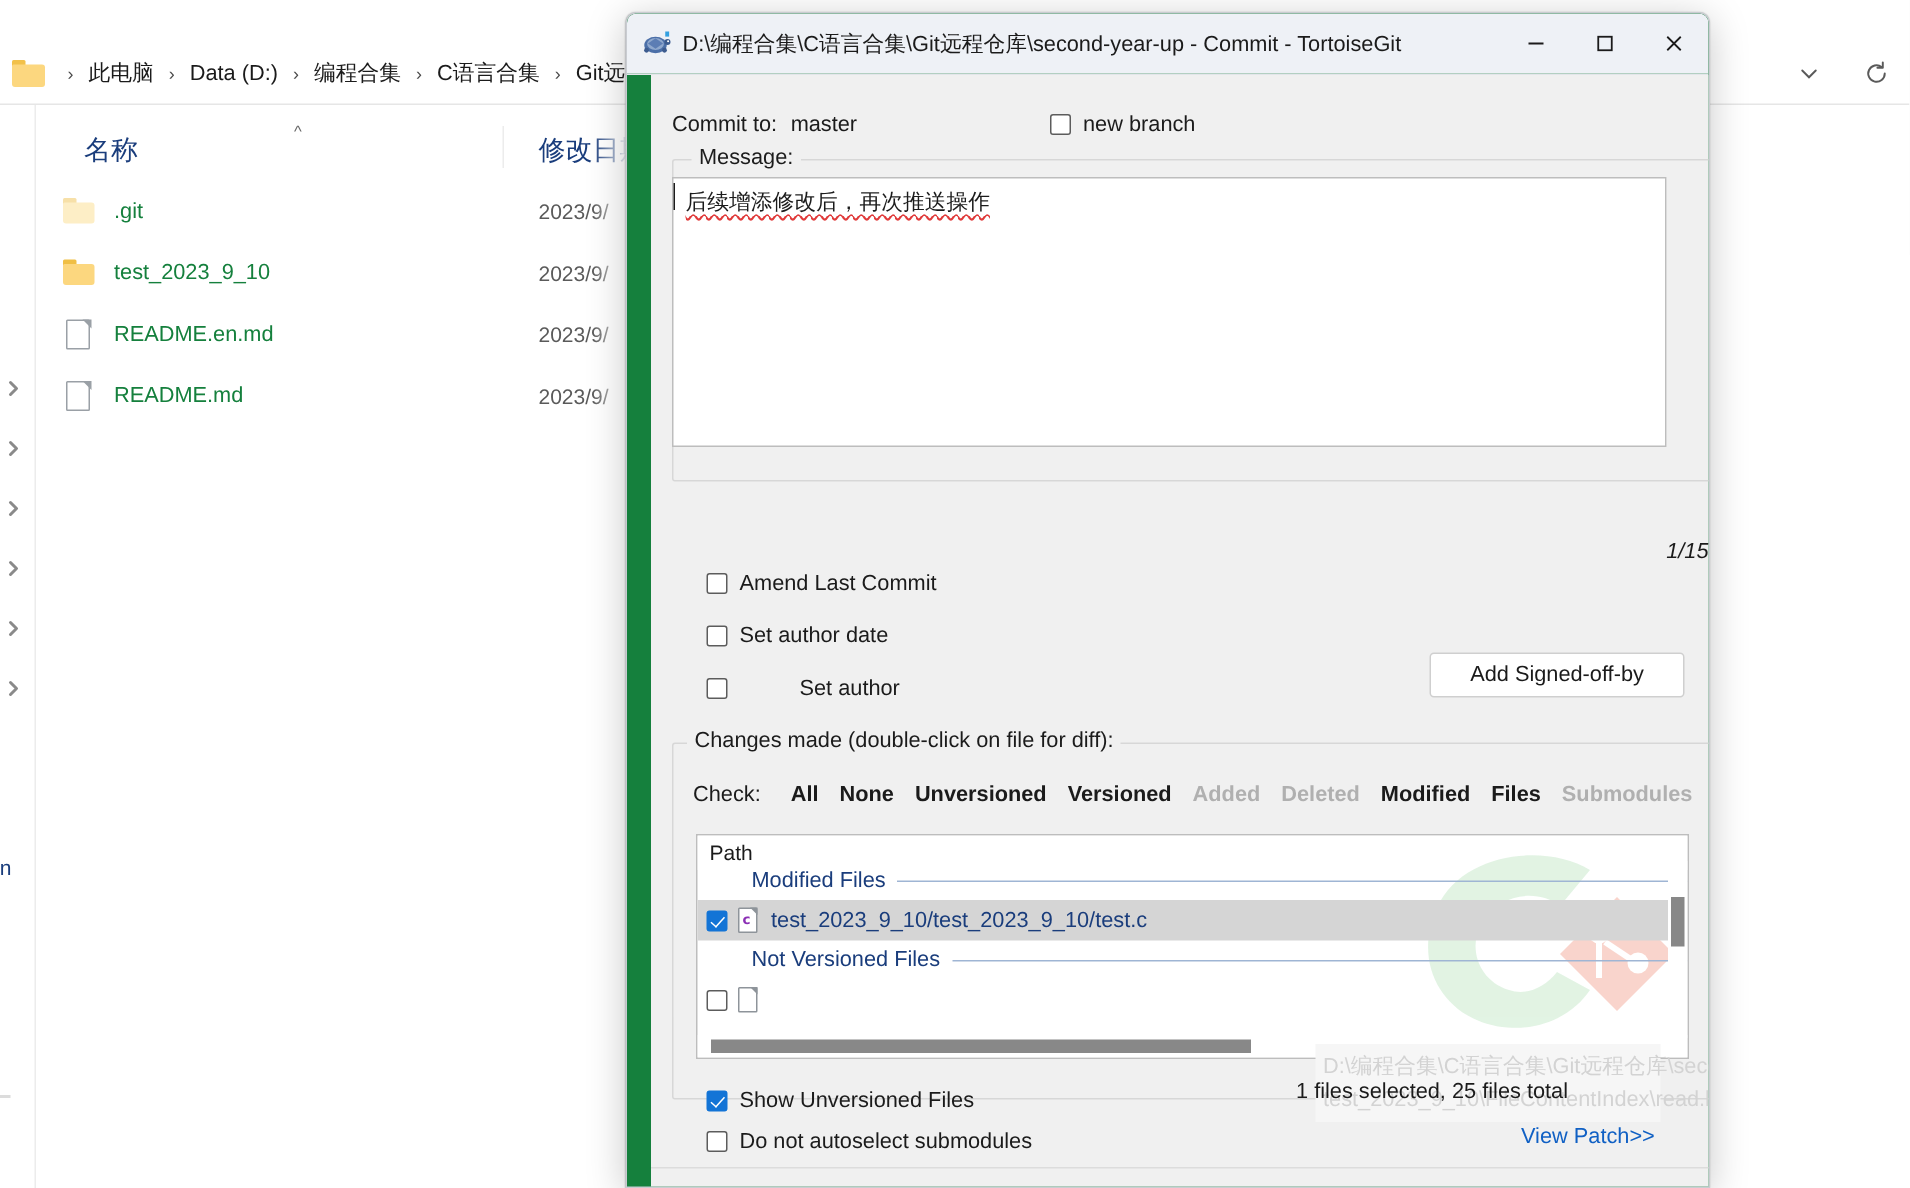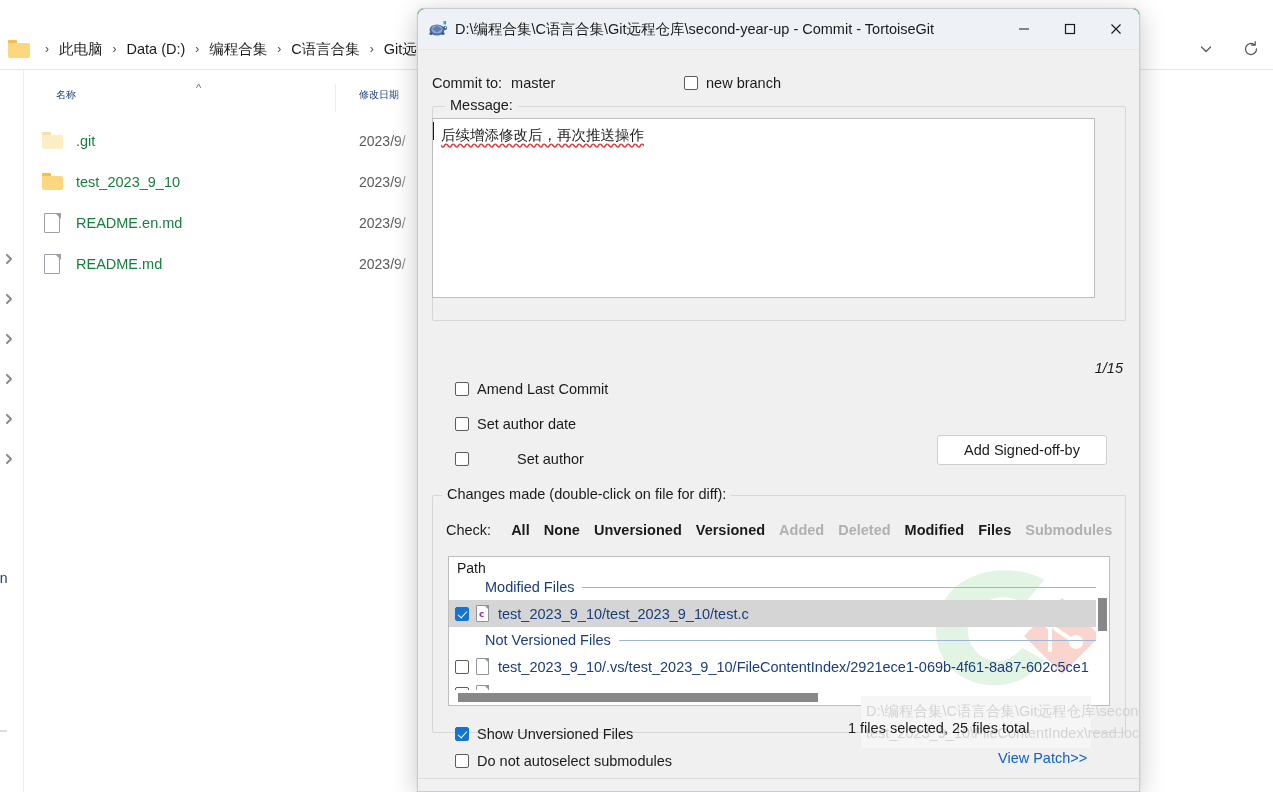--- a/index.html
+++ b/index.html
@@ -75,21 +75,21 @@
   #nav-scroll-tick {
     position: absolute; left: 0px; top: 660px; width: 7px; height: 2px;
     background: #dcdcdc;
   }
   #col-header {
     position: absolute; left: 24px; top: 78px; width: 1249px; height: 40px;
     background: #ffffff;
   }
   .colhdr {
     position: absolute; top: 10px;
-    font-size: 10px; color: #1a3d7c;
+    font-size: 18px; color: #1a3d7c;
   }
   #col-sort-caret {
     position: absolute; left: 196px; top: 82px;
     font-size: 11px; color: #6a6a6a;
   }
   #col-header-rule {
     position: absolute; left: 335px; top: 84px; width: 1px; height: 28px;
     background: #ececec;
   }
   #file-rows { position: absolute; left: 24px; top: 120px; width: 1249px; }
@@ -139,21 +139,21 @@
     flex: 1 1 auto;
   }
   .wbtn {
     width: 46px; height: 40px; display: flex; align-items: center; justify-content: center;
     flex: 0 0 auto; color: #1b1b1b;
   }
   #titlebar-sep {
     position: absolute; left: 0; top: 40px; width: 100%; height: 1px; background: #e3e6ea;
   }
   #dlg-body {
-    position: absolute; left: 0; top: 41px; width: 100%; height: 743px;
+    position: absolute; left: 16px; top: 41px; width: 100%; height: 743px;
     background: #f0f0f0;
   }
   .lbl { font-size: 14.5px; color: #1b1b1b; }
 
   #commit-to-row { position: absolute; left: 14px; top: 25px; display: flex; align-items: center; }
   #commit-to-label { margin-right: 9px; }
   #commit-to-branch { font-weight: 400; }
   #new-branch-row { position: absolute; left: 266px; top: 25px; display: flex; align-items: center; }
 
   .cb {
@@ -554,28 +554,20 @@
           <div class="fl-group">
             <span class="gname">Not Versioned Files</span>
             <span class="gline"></span>
           </div>
           <div class="fl-row">
             <span class="fl-cb"></span>
             <span class="fl-ficon">
               <span class="sheet"></span>
                 <span class="fold"></span>
             </span>
-            <span class="fl-path">test_2023_9_10/.vs/test_2023_9_10/FileContentIndex/2921ece1-069b-4f61-8a87-602c5ce1</span>
-          </div>
-          <div class="fl-row">
-            <span class="fl-cb"></span>
-            <span class="fl-ficon">
-              <span class="sheet"></span>
-                <span class="fold"></span>
-            </span>
           </div>
         </div>
 
         <div id="fl-vscroll">
           <div id="fl-vthumb"></div>
         </div>
         <div id="fl-hscroll">
           <div id="fl-hthumb"></div>
         </div>
       </div>

